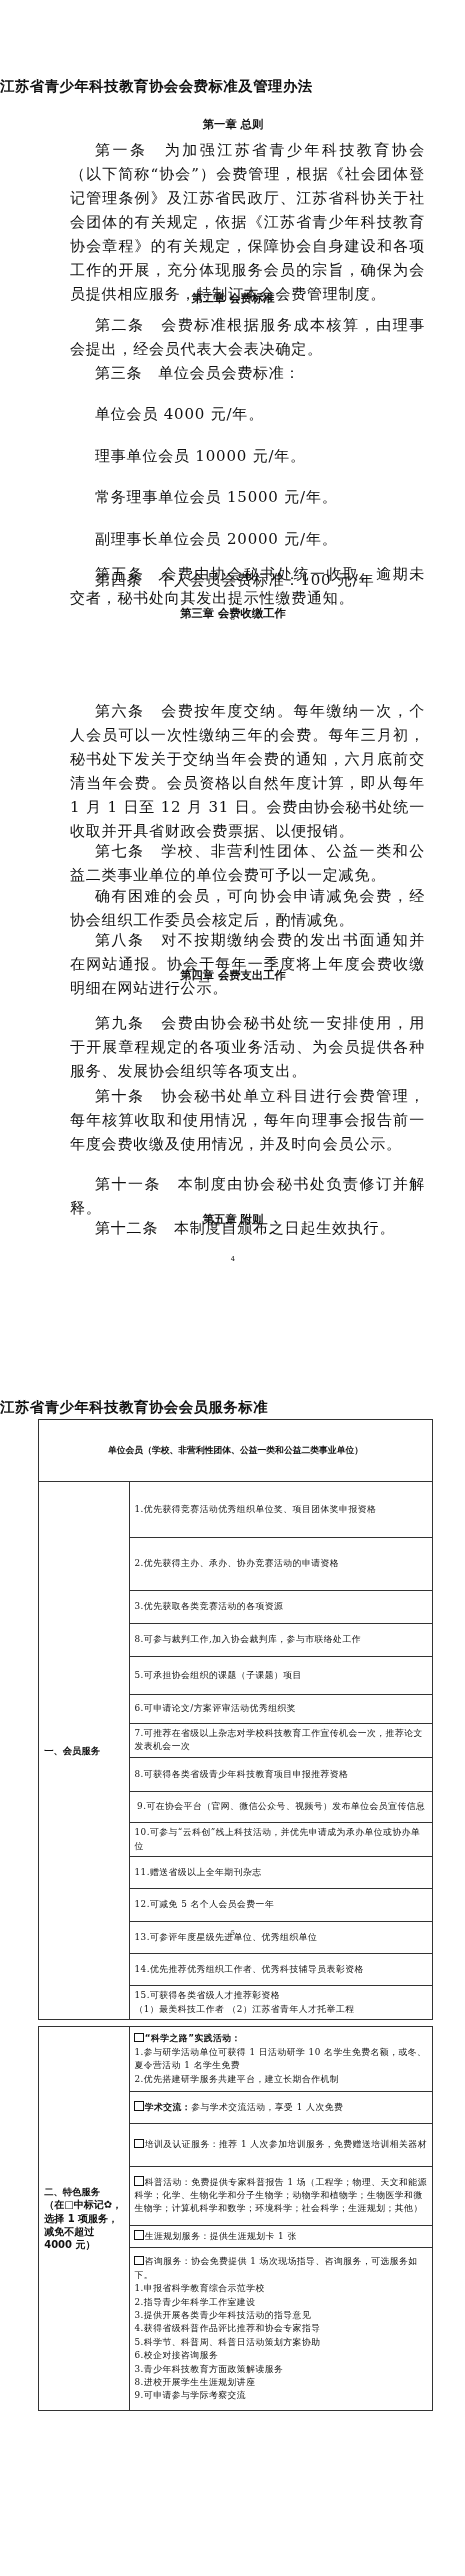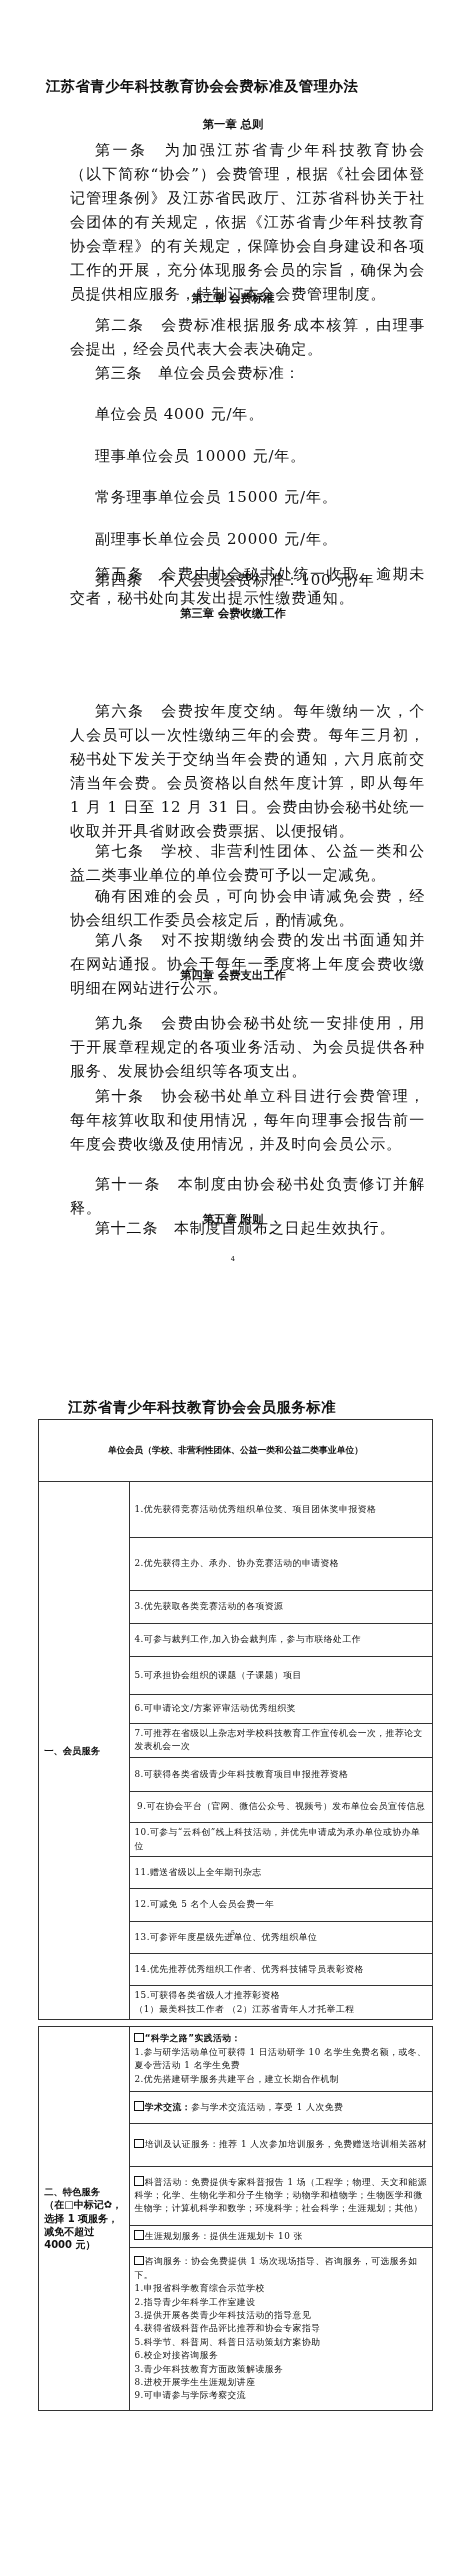--- a/index.html
+++ b/index.html
@@ -1,19 +1,19 @@
 <!DOCTYPE html>
 <html style="font-size:8.2px"><head>
 <meta charset="utf-8">
 <style>
   html,body{margin:0;padding:0;background:#ffffff;}
   body{width:466px;height:3951px;position:relative;overflow:hidden;color:#111;
        font-family:"DejaVu Serif","Liberation Serif",serif;}
   .abs{position:absolute;}
-  .doc-title{left:0;width:404px;text-align:center;font-size:14.4px;font-weight:bold;letter-spacing:0.5px;
+  .doc-title{left:0;width:404px;font-size:14.4px;font-weight:bold;letter-spacing:0.5px;
        font-family:"DejaVu Serif","Liberation Serif",serif;}
   .chapter{left:0;width:466px;text-align:center;font-size:11.3px;font-weight:bold;
        font-family:"DejaVu Sans","Liberation Sans",sans-serif;}
   .para{left:70px;width:355px;font-size:15px;line-height:24px;text-indent:25px;letter-spacing:0.8px;text-align:justify;}
   .pageno{left:0;width:466px;text-align:center;font-size:6.7px;}
   table.svc{position:absolute;border-collapse:collapse;font-size:8.8px;line-height:13.4px;}
   table.svc td{border:0.8px solid #333;vertical-align:middle;padding:2.1px 4.1px;}
   table.svc td.head{text-align:center;font-weight:bold;font-size:8.8px;height:57px;
        font-family:"DejaVu Sans","Liberation Sans",sans-serif;}
   table.svc td.cat{font-weight:bold;font-size:9.3px;padding:2.1px 5.2px;
@@ -72,21 +72,21 @@
     <td class="cat" rowspan="15" style="width:80px;">一、会员服务</td>
     <td class="item" style="height:49px;">1.优先获得竞赛活动优秀组织单位奖、项目团体奖申报资格</td>
   </tr>
   <tr>
         <td class="item" style="height:45px;">2.优先获得主办、承办、协办竞赛活动的申请资格</td>
       </tr>
   <tr>
         <td class="item" style="height:26px;">3.优先获取各类竞赛活动的各项资源</td>
       </tr>
   <tr>
-        <td class="item" style="height:26px;">4.可参与裁判工作,加入协会裁判库，参与市联络处工作</td>
+        <td class="item" style="height:26px;">8.可参与裁判工作,加入协会裁判库，参与市联络处工作</td>
       </tr>
   <tr>
         <td class="item" style="height:31px;">5.可承担协会组织的课题（子课题）项目</td>
       </tr>
   <tr>
         <td class="item" style="height:21.6px;">6.可申请论文/方案评审活动优秀组织奖</td>
       </tr>
   <tr>
         <td class="item" style="height:24px;">7.可推荐在省级以上杂志对学校科技教育工作宣传机会一次，推荐论文发表机会一次</td>
       </tr>
@@ -142,21 +142,21 @@
       <span class="box"></span><span>培训及认证服务：</span><span>推荐 1 人次参加培训服务，免费赠送培训相关器材</span>
   </td>
       </tr>
   <tr>
         <td class="item" style="height:52px;">
       <span class="box"></span><span>科普活动：</span><span>免费提供专家科普报告 1 场（工程学；物理、天文和能源科学；化学、生物化学和分子生物学；动物学和植物学；生物医学和微生物学；计算机科学和数学；环境科学；社会科学；生涯规划；其他）</span>
   </td>
       </tr>
   <tr>
         <td class="item" style="height:15.5px;">
-      <span class="box"></span><span>生涯规划服务：</span><span>提供生涯规划卡 10 张</span>
+      <span class="box"></span><span>生涯规划服务：</span><span>提供生涯规划卡 1 张</span>
   </td>
       </tr>
   <tr>
         <td class="item" style="height:155px;">
       <span class="box"></span><span>咨询服务：</span><span>协会免费提供 1 场次现场指导、咨询服务，可选服务如下。</span>
       <span class="sub">1.申报省科学教育综合示范学校</span>
       <span class="sub">2.指导青少年科学工作室建设</span>
       <span class="sub">3.提供开展各类青少年科技活动的指导意见</span>
       <span class="sub">4.获得省级科普作品评比推荐和协会专家指导</span>
       <span class="sub">5.科学节、科普周、科普日活动策划方案协助</span>

